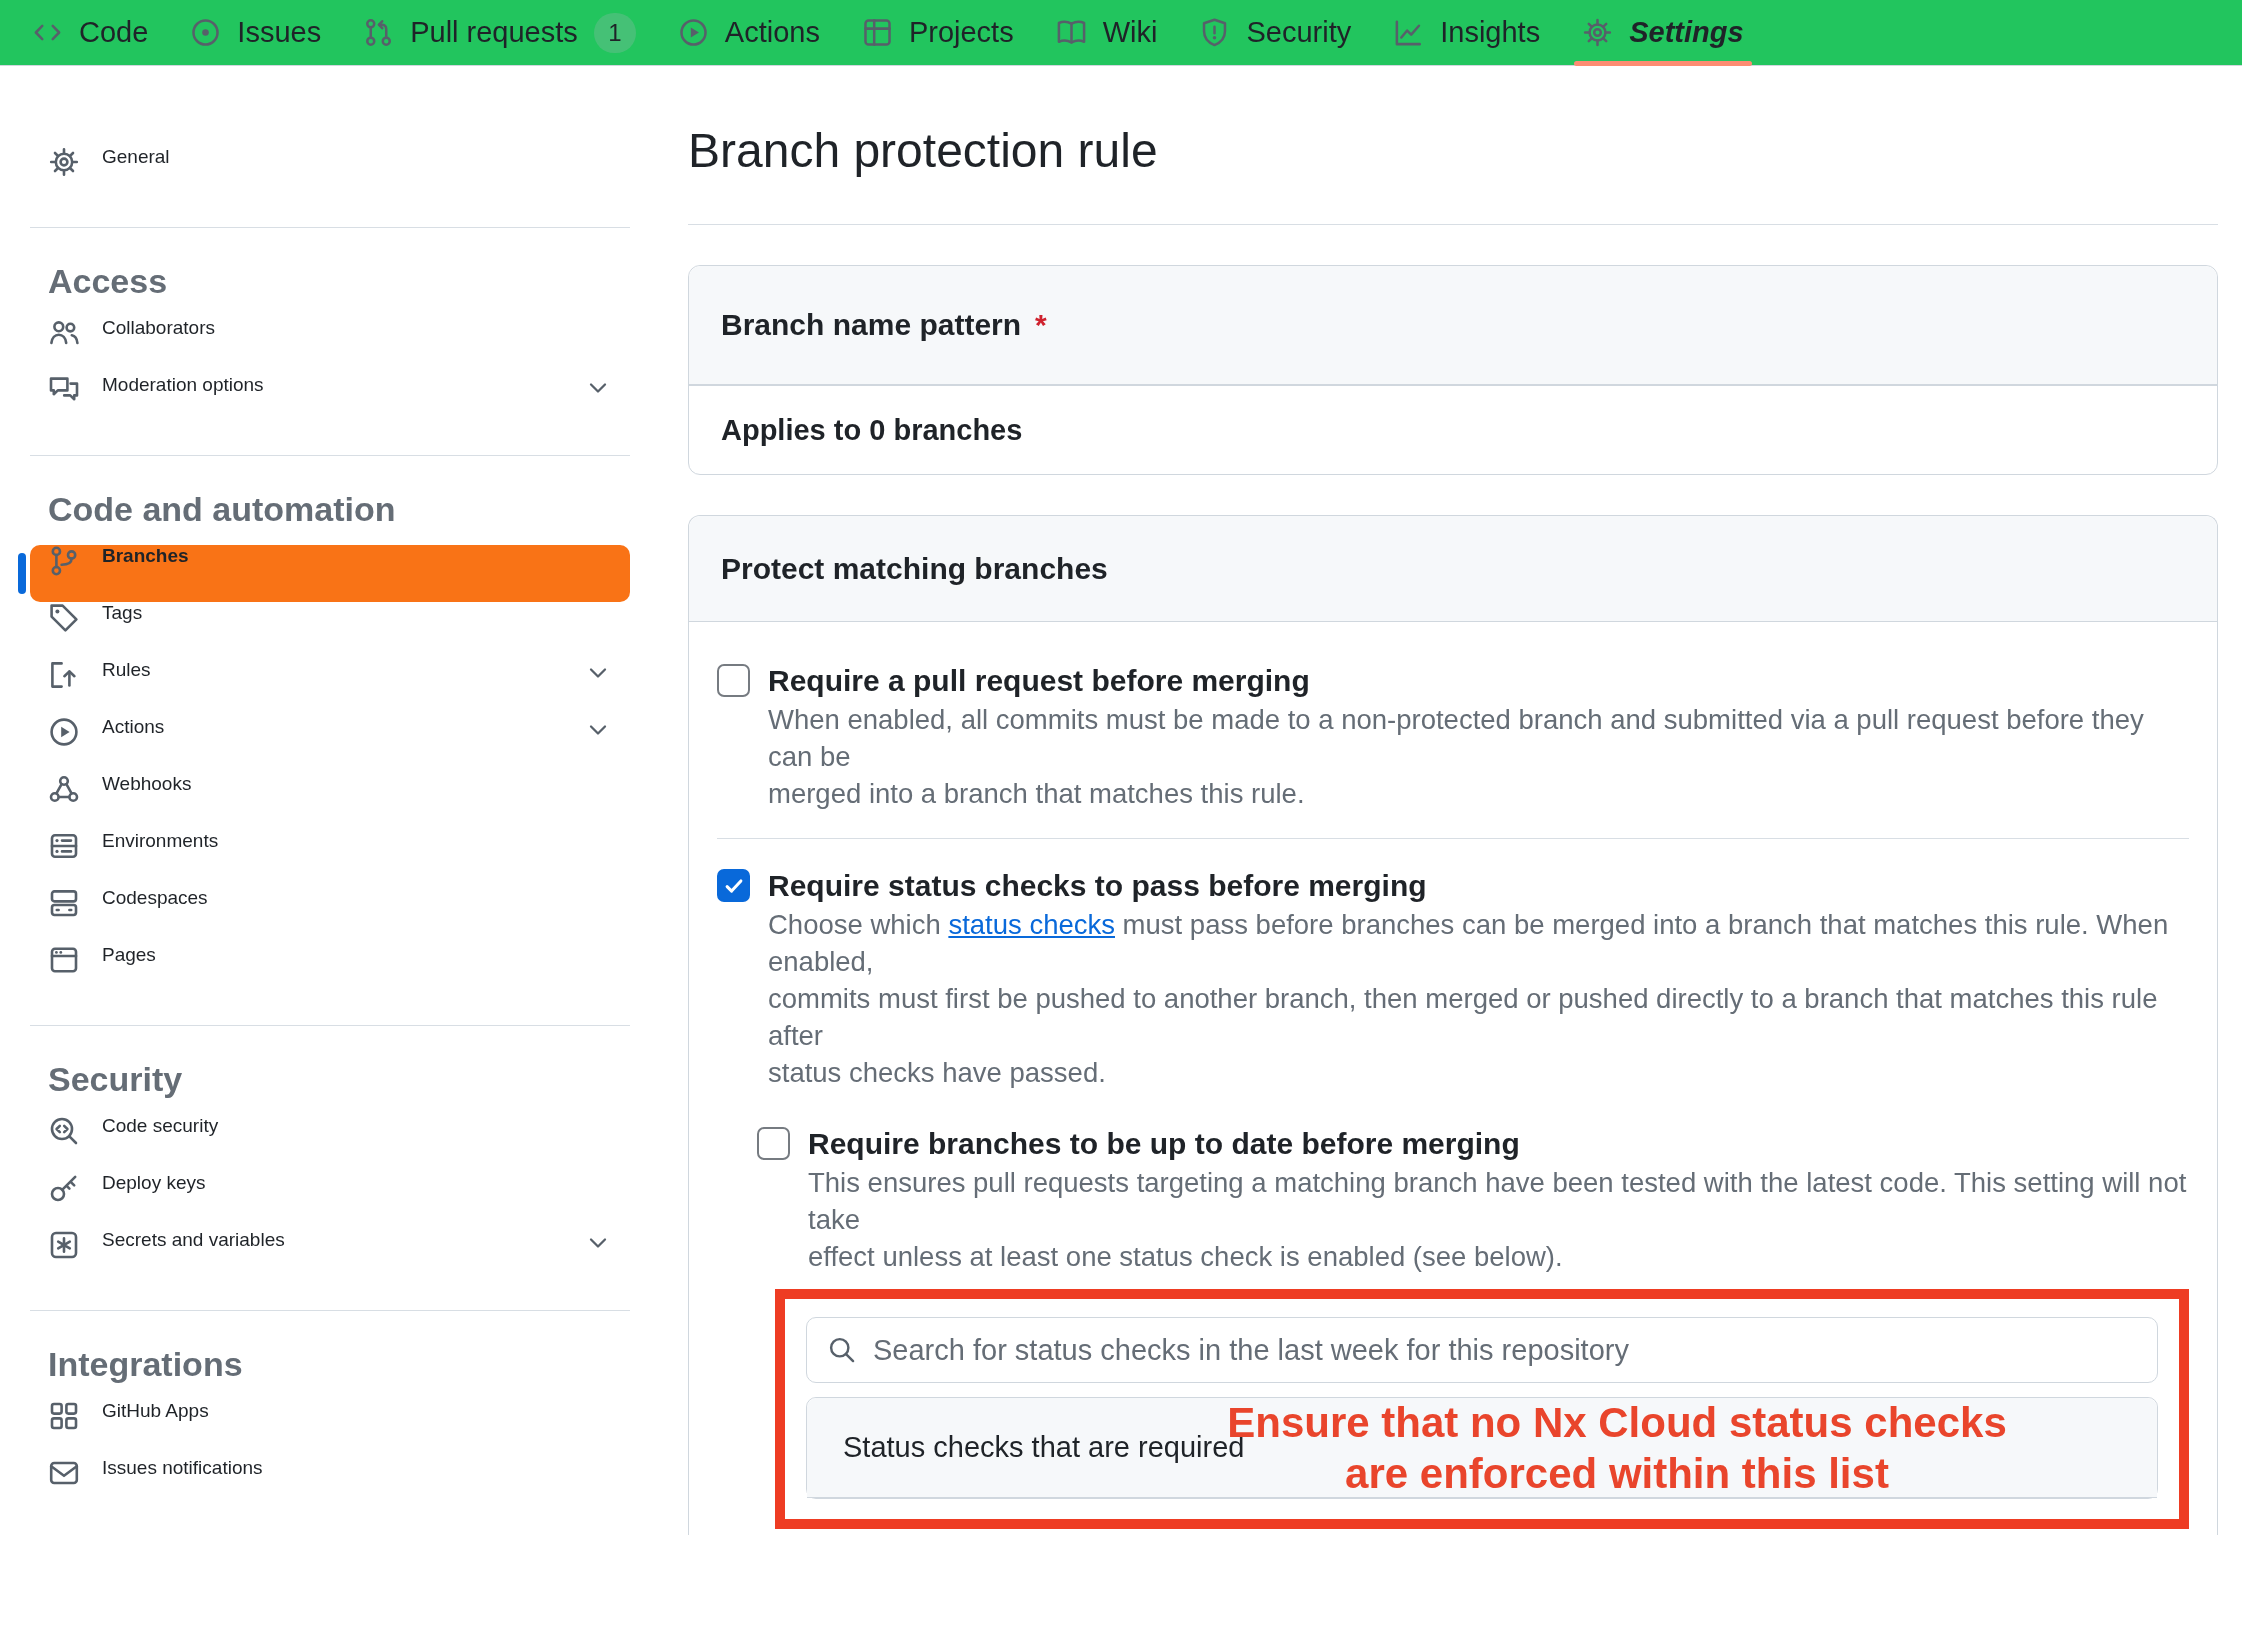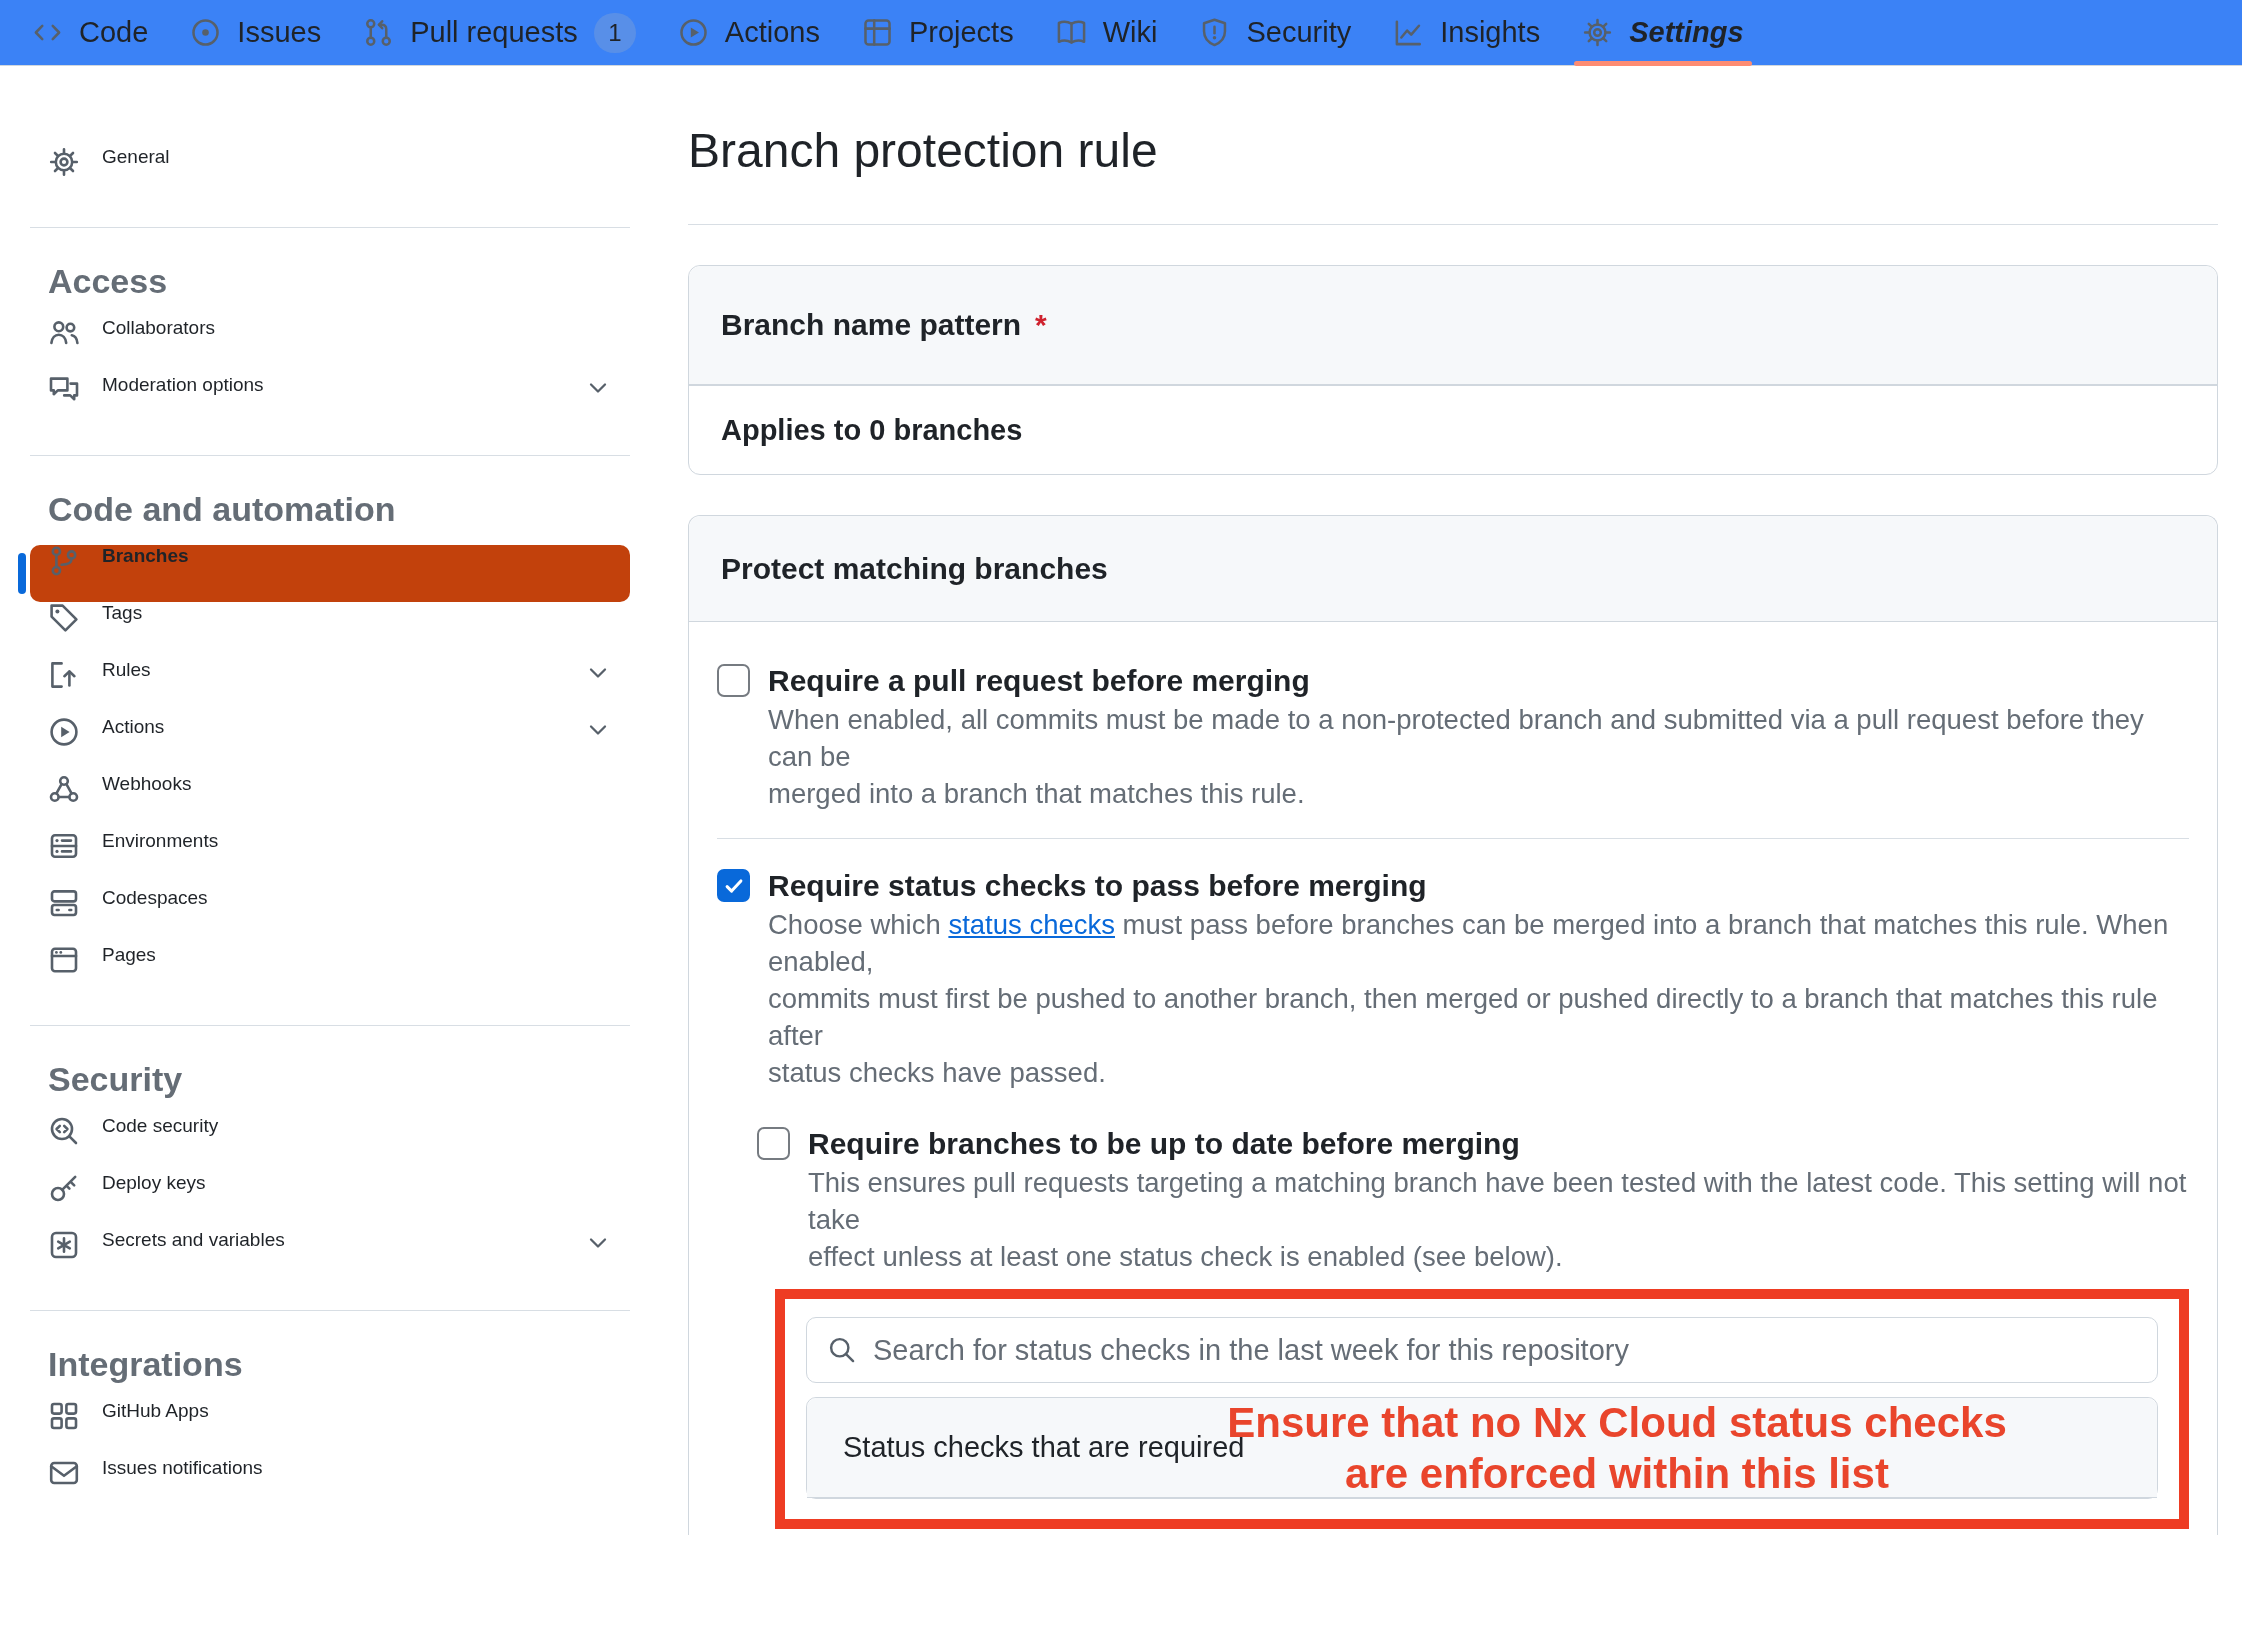--- a/index.html
+++ b/index.html
@@ -10,21 +10,21 @@
     color: #1f2328;
     background: #ffffff;
     overflow: hidden;
   }
   svg.oi { fill: none; stroke: #57606a; stroke-width: 1.3; stroke-linecap: round; stroke-linejoin: round; }
   svg.oi .f { fill: #57606a; stroke: none; }
 
   
   .topnav {
     position: absolute; top: 0; left: 0; right: 0; height: 66px;
-    background: #3b82f6; border-bottom: 1px solid #d0d7de;
+    background: #22c55e; border-bottom: 1px solid #d0d7de;
     display: flex; align-items: stretch; padding: 0 14px; gap: 6px; z-index: 5;
   }
   .tab {
     display: flex; align-items: center; gap: 16px; padding: 0 18px;
     font-size: 29px; position: relative; cursor: pointer; white-space: nowrap;
   }
   .tab svg { width: 31px; height: 31px; }
   .tab .badge {
     background: rgba(175,184,193,.25); border-radius: 22px; min-width: 42px; height: 40px;
     padding: 0 13px; display: flex; align-items: center; justify-content: center; font-size: 24px;
@@ -40,21 +40,21 @@
     position: absolute; top: 66px; left: 0; width: 660px; bottom: 0;
     padding-top: 80px; background: #ffffff;
   }
   .sb-item {
     height: 57px; margin: 0 30px; padding: 0 18px; border-radius: 10px;
     display: flex; align-items: flex-start; gap: 22px; font-size: 19px; position: relative; cursor: pointer;
   }
   .sb-item svg { width: 32px; height: 32px; flex: none; }
   .sb-item .chev { margin-left: auto; }
   .sb-item .chev svg { width: 28px; height: 28px; }
-  .sb-item.active { background: #c2410c; }
+  .sb-item.active { background: #f97316; }
   .sb-item.active .sb-label { font-weight: 700; }
   .sb-item.active::before {
     content: ""; position: absolute; left: -12px; top: 8px; width: 8px; height: 41px;
     background: #0969da; border-radius: 4px;
   }
   .sb-divider { border-top: 1px solid #d8dee4; margin: 24px 30px; height: 0; }
   .sb-title { font-size: 34px; font-weight: 700; color: #656d76; margin: 34px 0 16px 48px; }
 
   
   .main { position: absolute; top: 66px; left: 688px; width: 1530px; }

